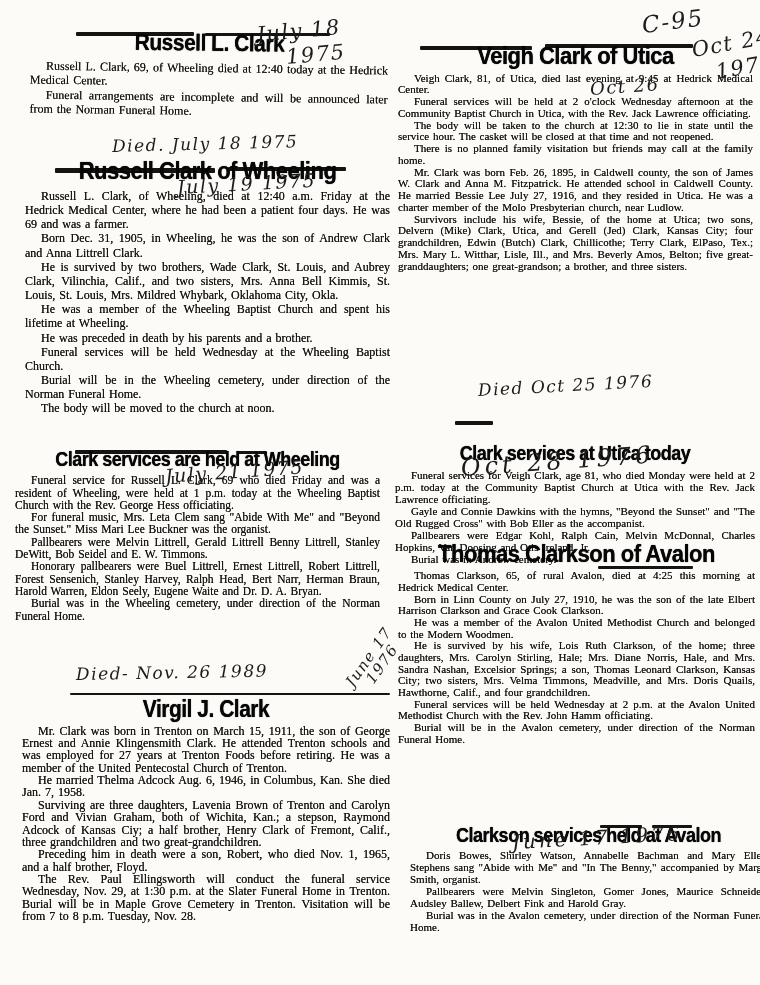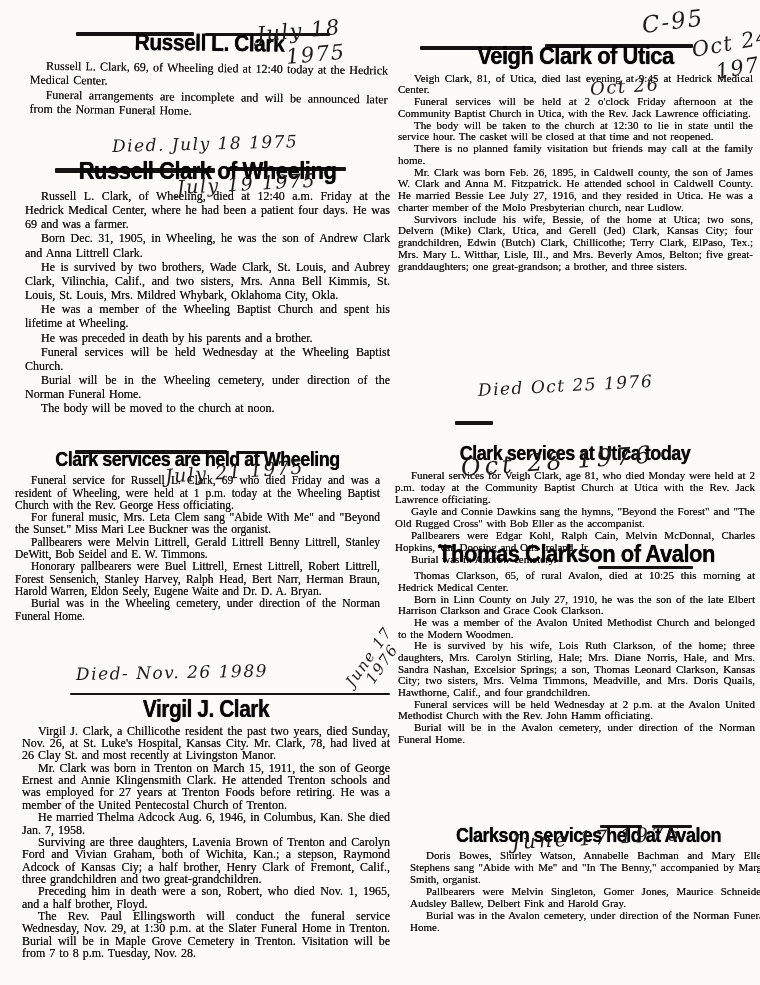--- a/index.html
+++ b/index.html
@@ -123,53 +123,52 @@
     <div class="hw hw-a2-ov">July 21 1975</div>
     <p>Funeral service for Russell L. Clark, 69 who died Friday and was a resident of Wheeling, were held at 1 p.m. today at the Wheeling Baptist Church with the Rev. George Hess officiating.</p>
     <p>For funeral music, Mrs. Leta Clem sang "Abide With Me" and "Beyond the Sunset." Miss Mari Lee Buckner was the organist.</p>
     <p>Pallbearers were Melvin Littrell, Gerald Littrell Benny Littrell, Stanley DeWitt, Bob Seidel and E. W. Timmons.</p>
     <p>Honorary pallbearers were Buel Littrell, Ernest Littrell, Robert Littrell, Forest Sensenich, Stanley Harvey, Ralph Head, Bert Narr, Herman Braun, Harold Warren, Eldon Seely, Eugene Waite and Dr. D. A. Bryan.</p>
     <p>Burial was in the Wheeling cemetery, under direction of the Norman Funeral Home.</p>
   </article>
 
   <article class="clip" id="a3">
     <h1 class="headline">Virgil J. Clark</h1>
-    <p>Virgil J. Clark, a Chillicothe resident the past two years, died Sunday, Nov. 26, at St. Luke's Hospital, Kansas City. Mr. Clark, 78, had lived at 26 Clay St. and most recently at Livingston Manor.</p>
     <p>Mr. Clark was born in Trenton on March 15, 1911, the son of George Ernest and Annie Klingensmith Clark. He attended Trenton schools and was employed for 27 years at Trenton Foods before retiring. He was a member of the United Pentecostal Church of Trenton.</p>
     <p>He married Thelma Adcock Aug. 6, 1946, in Columbus, Kan. She died Jan. 7, 1958.</p>
     <p>Surviving are three daughters, Lavenia Brown of Trenton and Carolyn Ford and Vivian Graham, both of Wichita, Kan.; a stepson, Raymond Adcock of Kansas Ciy; a half brother, Henry Clark of Fremont, Calif., three grandchildren and two great-grandchildren.</p>
     <p>Preceding him in death were a son, Robert, who died Nov. 1, 1965, and a half brother, Floyd.</p>
     <p>The Rev. Paul Ellingsworth will conduct the funeral service Wednesday, Nov. 29, at 1:30 p.m. at the Slater Funeral Home in Trenton. Burial will be in Maple Grove Cemetery in Trenton. Visitation will be from 7 to 8 p.m. Tuesday, Nov. 28.</p>
   </article>
 
   <article class="clip" id="a4">
     <h1 class="headline">Veigh Clark of Utica</h1>
     <div class="hw hw-lg hw-a4-1">Oct 24</div>
     <div class="hw hw-lg hw-a4-2">1976</div>
     <div class="hw hw-a4-ov">Oct 26</div>
     <p>Veigh Clark, 81, of Utica, died last evening at 9:45 at Hedrick Medical Center.</p>
-    <p>Funeral services will be held at 2 o'clock Friday afternoon at the Community Baptist Church in Utica, with the Rev. Jack Lawrence officiating.</p>
+    <p>Funeral services will be held at 2 o'clock Wednesday afternoon at the Community Baptist Church in Utica, with the Rev. Jack Lawrence officiating.</p>
     <p>The body will be taken to the church at 12:30 to lie in state until the service hour. The casket will be closed at that time and not reopened.</p>
     <p>There is no planned family visitation but friends may call at the family home.</p>
     <p>Mr. Clark was born Feb. 26, 1895, in Caldwell county, the son of James W. Clark and Anna M. Fitzpatrick. He attended school in Caldwell County. He married Bessie Lee July 27, 1916, and they resided in Utica. He was a charter member of the Molo Presbyterian church, near Ludlow.</p>
     <p>Survivors include his wife, Bessie, of the home at Utica; two sons, Delvern (Mike) Clark, Utica, and Gerell (Jed) Clark, Kansas City; four grandchildren, Edwin (Butch) Clark, Chillicothe; Terry Clark, ElPaso, Tex.; Mrs. Mary L. Witthar, Lisle, Ill., and Mrs. Beverly Amos, Belton; five great-granddaughters; one great-grandson; a brother, and three sisters.</p>
   </article>
 
   <article class="clip" id="a5">
     <h1 class="headline">Clark services at Utica today</h1>
     <div class="hw hw-a5-ov">Oct 28 1976</div>
     <p>Funeral services for Veigh Clark, age 81, who died Monday were held at 2 p.m. today at the Community Baptist Church at Utica with the Rev. Jack Lawrence officiating.</p>
-    <p>Gayle and Connie Dawkins sang the hymns, "Beyond the Forest" and "The Old Rugged Cross" with Bob Eller as the accompanist.</p>
+    <p>Gayle and Connie Dawkins with the hymns, "Beyond the Sunset" and "The Old Rugged Cross" with Bob Eller as the accompanist.</p>
     <p>Pallbearers were Edgar Kohl, Ralph Cain, Melvin McDonnal, Charles Hopkins, Van Doosing and Otis Ireland, Jr.</p>
     <p>Burial was in Andrew cemetery.</p>
   </article>
 
   <article class="clip" id="a6">
     <h1 class="headline">Thomas Clarkson of Avalon</h1>
-    <p>Thomas Clarkson, 65, of rural Avalon, died at 10:25 this morning at Hedrick Medical Center.</p>
+    <p>Thomas Clarkson, 65, of rural Avalon, died at 4:25 this morning at Hedrick Medical Center.</p>
     <p>Born in Linn County on July 27, 1910, he was the son of the late Elbert Harrison Clarkson and Grace Cook Clarkson.</p>
     <p>He was a member of the Avalon United Methodist Church and belonged to the Modern Woodmen.</p>
     <p>He is survived by his wife, Lois Ruth Clarkson, of the home; three daughters, Mrs. Carolyn Stirling, Hale; Mrs. Diane Norris, Hale, and Mrs. Sandra Nashan, Excelsior Springs; a son, Thomas Leonard Clarkson, Kansas City; two sisters, Mrs. Velma Timmons, Meadville, and Mrs. Doris Quails, Hawthorne, Calif., and four grandchildren.</p>
     <p>Funeral services will be held Wednesday at 2 p.m. at the Avalon United Methodist Church with the Rev. John Hamm officiating.</p>
     <p>Burial will be in the Avalon cemetery, under direction of the Norman Funeral Home.</p>
   </article>
 
   <article class="clip" id="a7">
     <h1 class="headline">Clarkson services held at Avalon</h1>
     <div class="hw hw-a7-ov">June 17 1976</div>

